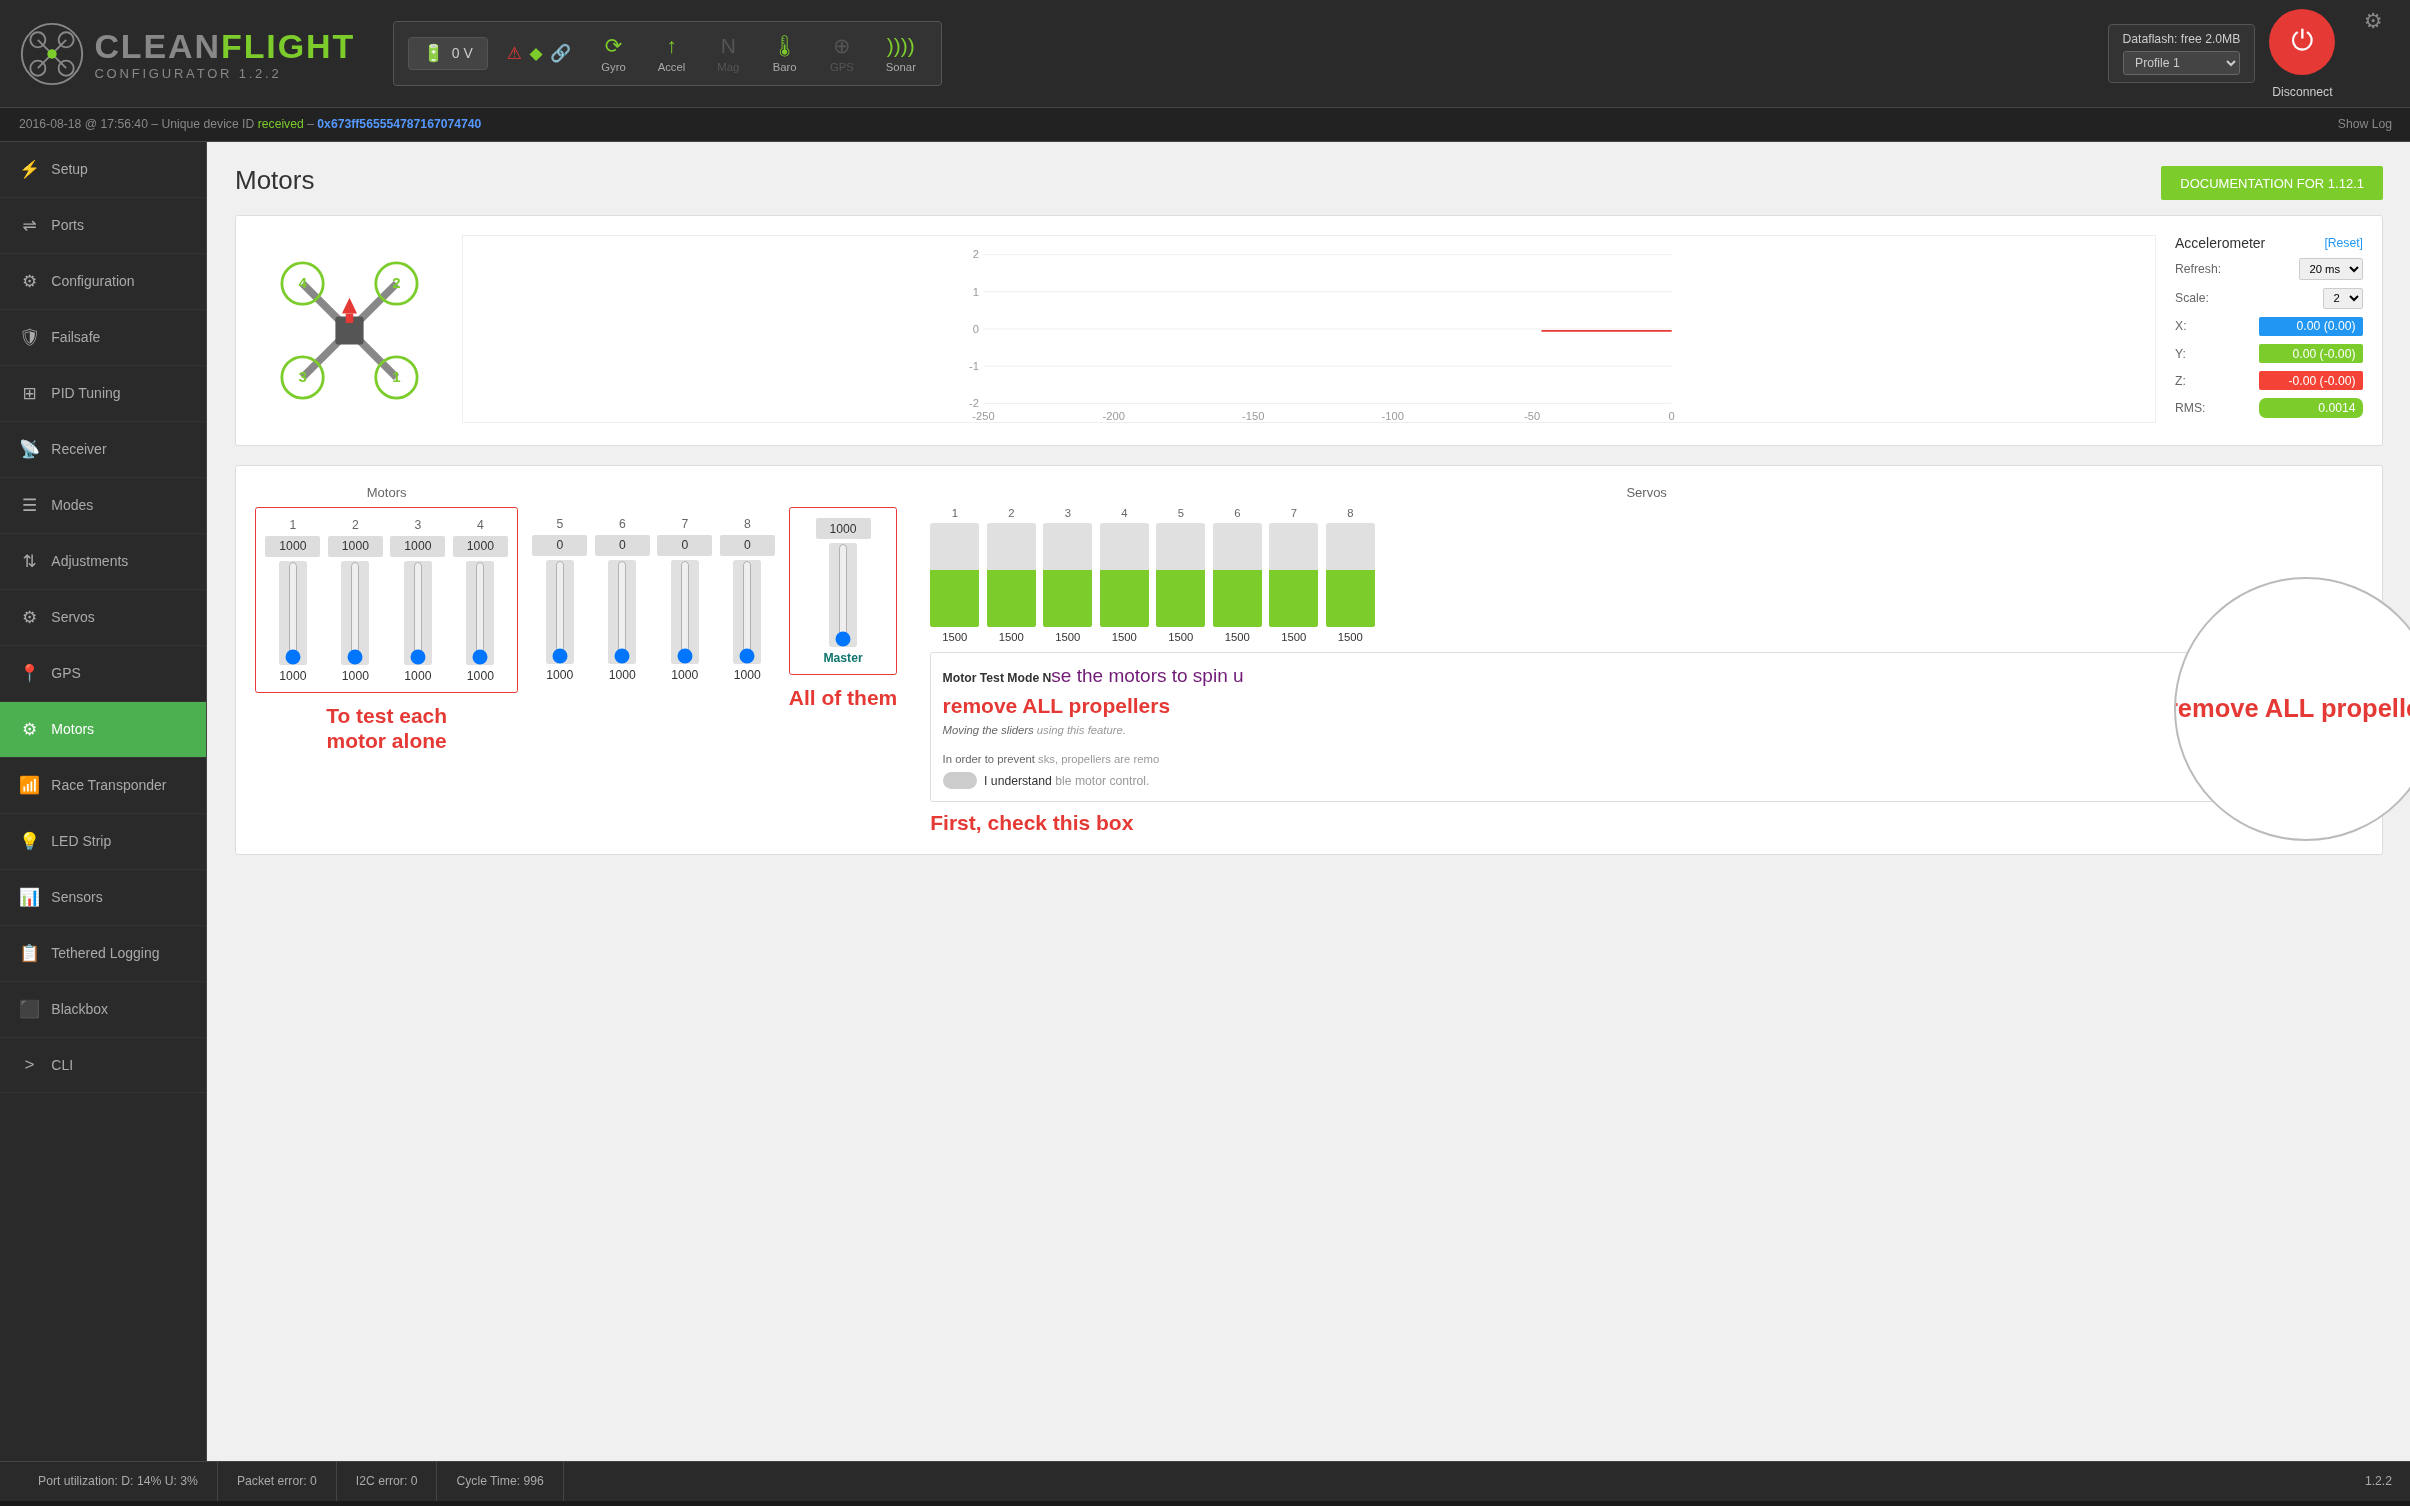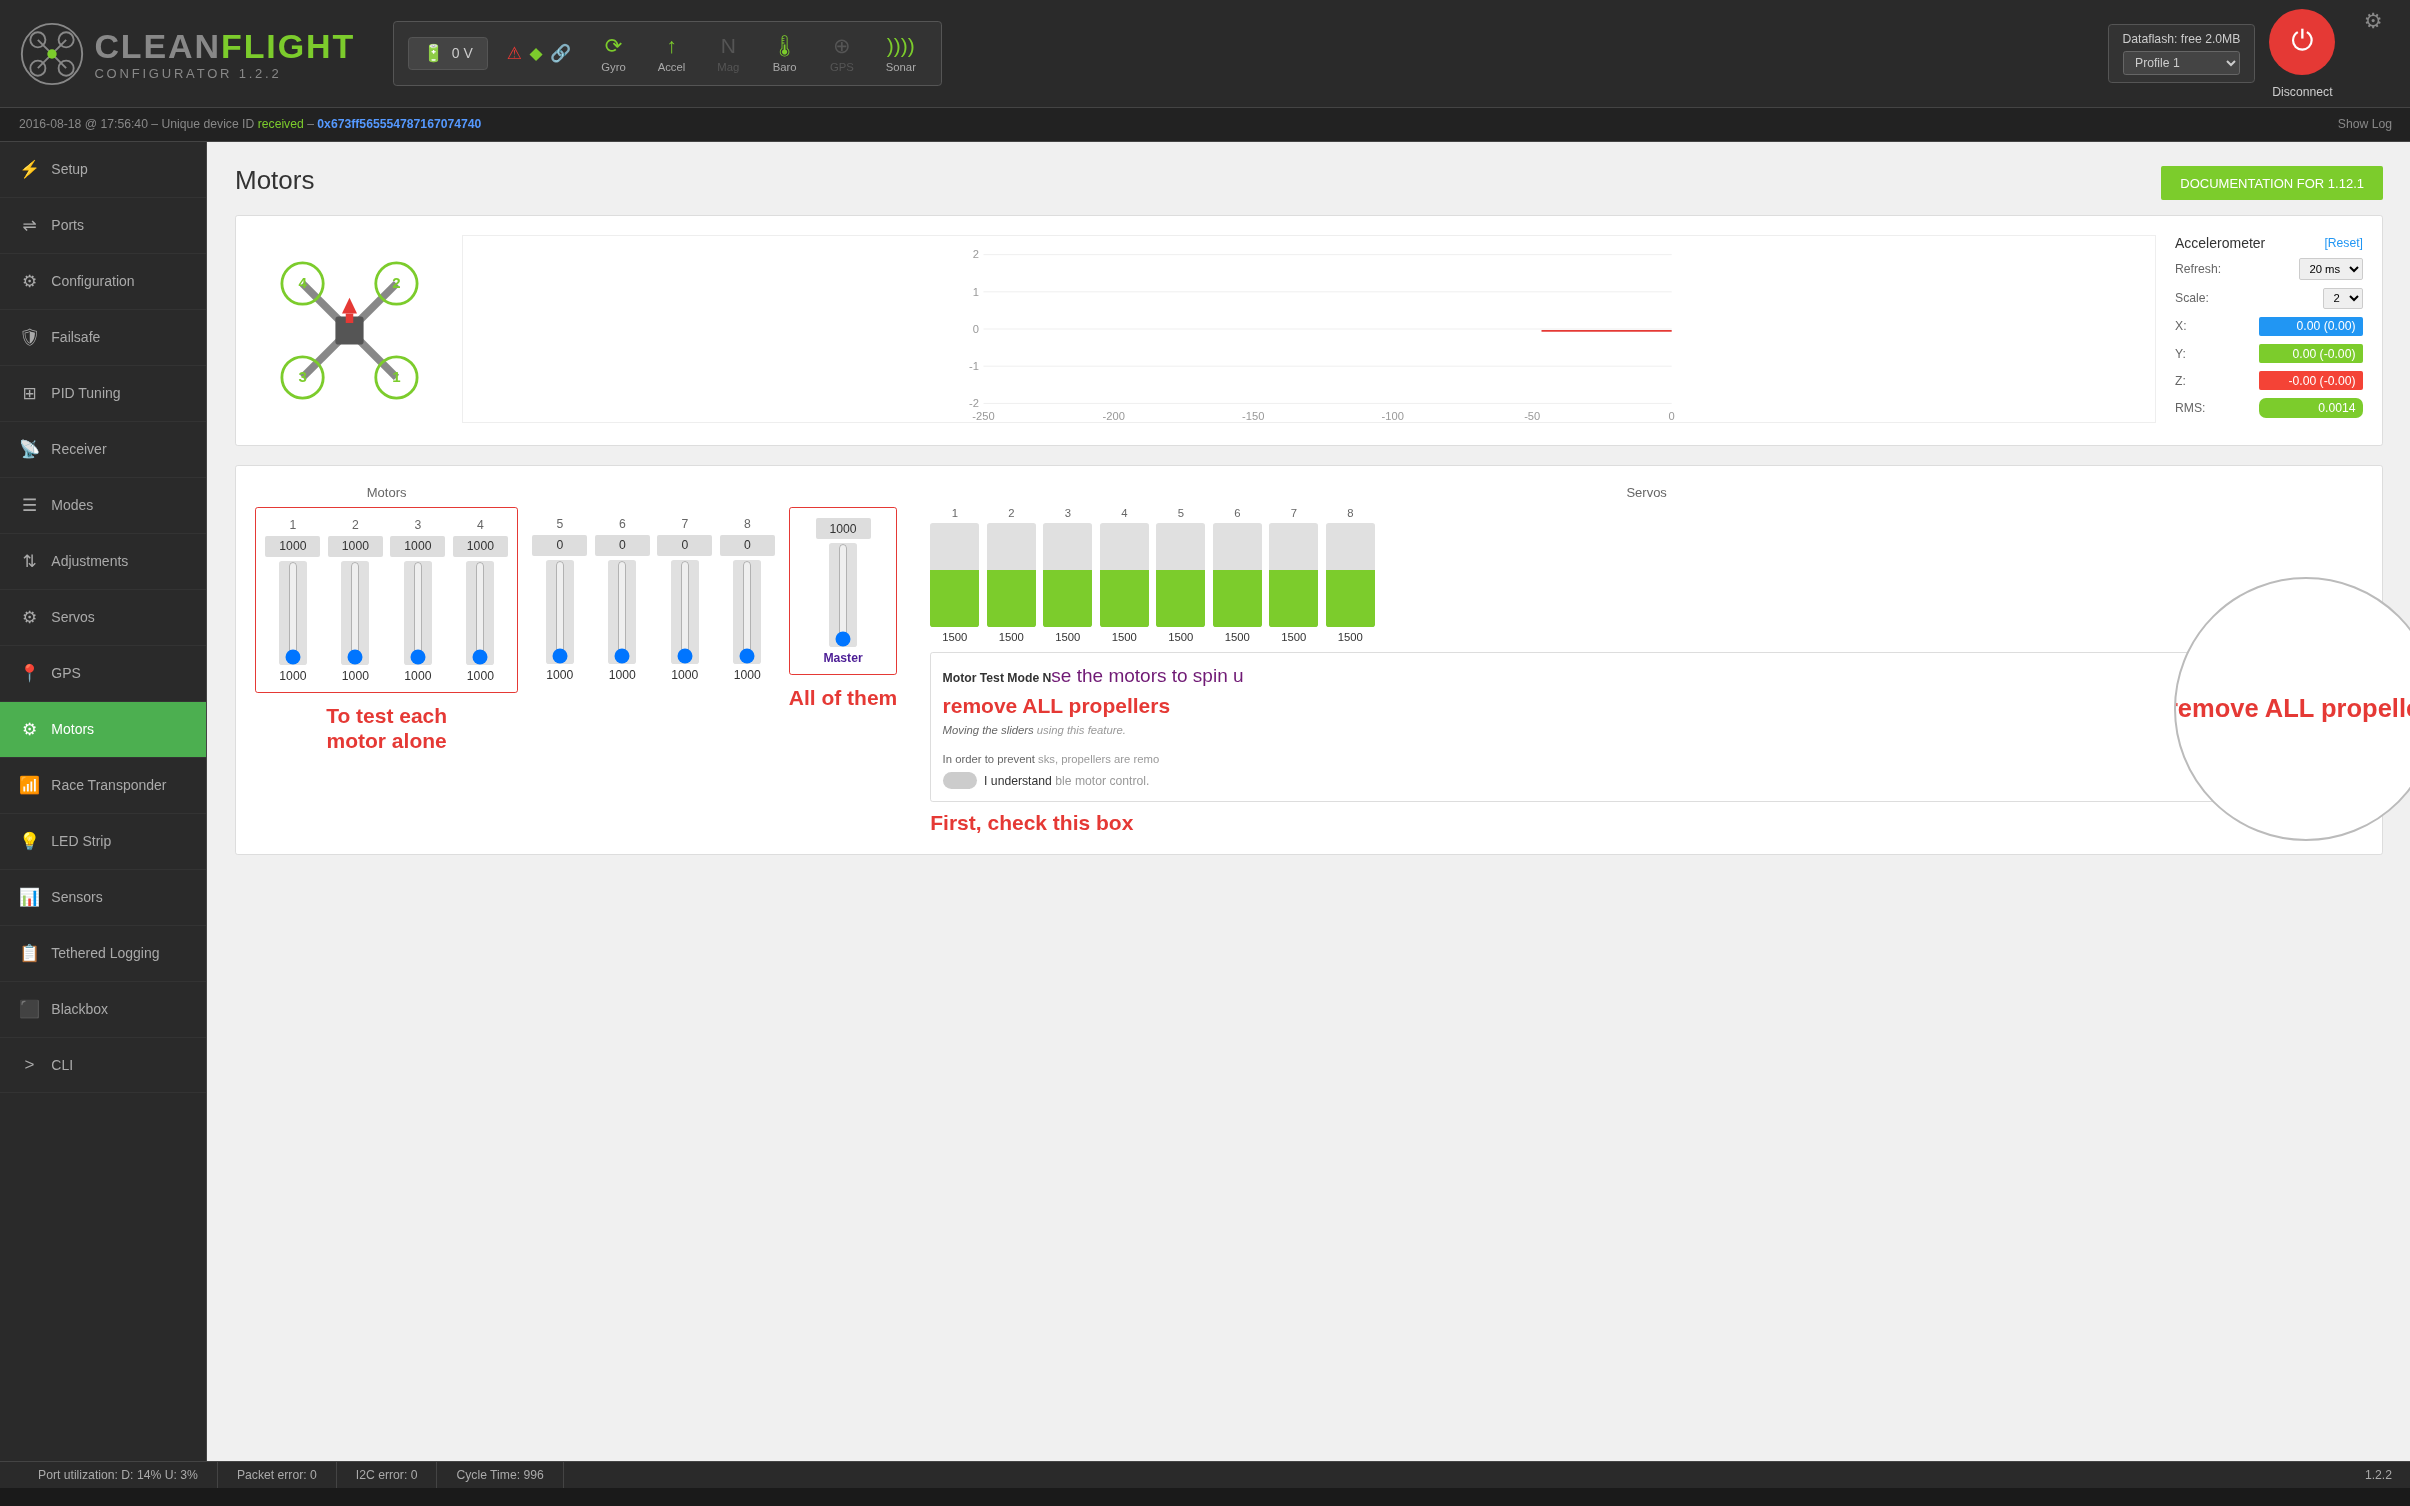--- a/index.html
+++ b/index.html
@@ -67,21 +67,21 @@
     .reset-link { color: #2196F3; cursor: pointer; }
 
     
     .motors-section { background: white; border: 0.9px solid #ddd; border-radius: 2.8px; padding: 19px; }
 
     
     .motor-test-panel { background: white; border: 0.9px solid #ddd; border-radius: 2.8px; padding: 11.3px; position: relative; font-size: 12.2px; }
     .motor-test-title { font-weight: bold; margin-bottom: 7.5px; }
 
     
-    .bottom-bar { display: flex; background: #2a2a2a; border-top: 0.9px solid #444; height: 27px; align-items: center; padding: 0 19px; gap: 0; font-size: 12.2px; color: #aaa; }
+    .bottom-bar { display: flex; background: #2a2a2a; border-top: 0.9px solid #444; height: 40px; align-items: center; padding: 0 19px; gap: 0; font-size: 12.2px; color: #aaa; }
     .bottom-item { padding: 0 19px; border-right: 0.9px solid #444; height: 100%; display: flex; align-items: center; }
     .bottom-version { margin-left: auto; }
 
     .motors-all-layout { display: flex; gap: 14px; align-items: flex-start; }
     .motor-section-title { font-size: 13px; color: #666; margin-bottom: 7.5px; text-align: center; }
     .motor-section-border { border: 1.9px solid #e53935; border-radius: 2.8px; padding: 9.4px; }
     .motor-cols-inner { display: flex; gap: 7.5px; }
     .motor-col-inner { display: flex; flex-direction: column; align-items: center; gap: 3.8px; }
     .slider-track { width: 28px; height: 104px; background: #e0e0e0; border-radius: 2.8px; position: relative; display: flex; justify-content: center; }
 
@@ -446,21 +446,21 @@
         </div>
 
         <div>
           <div class="motor-section-title">&nbsp;</div>
           <div style="border:1.9px solid #e53935;border-radius:2.8px;padding:9.4px; display:flex; flex-direction:column; align-items:center;">
             <div class="motor-col-inner">
               <div style="background:#ddd;padding:3.8px 7.5px;font-size:12.2px;text-align:center;width:55px;border-radius:1.9px;">1000</div>
               <div class="slider-track">
                 <input type="range" min="1000" max="2000" value="1000" orient="vertical" style="writing-mode: vertical-lr; direction: rtl; width: 26px; height: 104px; cursor: pointer;">
               </div>
-              <span style="font-size:12.2px;color:#4c1d95;font-weight:bold;">Master</span>
+              <span style="font-size:12.2px;color:#0f766e;font-weight:bold;">Master</span>
             </div>
           </div>
           <div class="annotation-label-red" style="margin-top:9.4px;">All of them</div>
         </div>
 
         <div class="servo-section" style="margin-left:19px;">
           <div class="servo-section-title" style="font-size:13px;color:#666;margin-bottom:7.5px;">Servos</div>
           <div style="display:flex; gap:7.5px;">
 
             <div style="display:flex; gap:7.5px; align-items:flex-end;">

